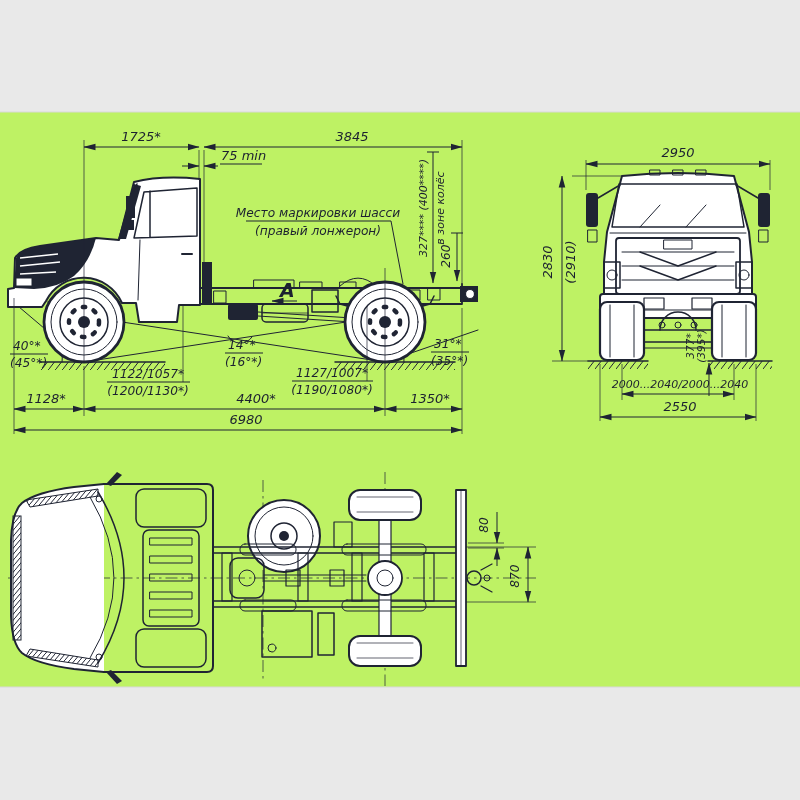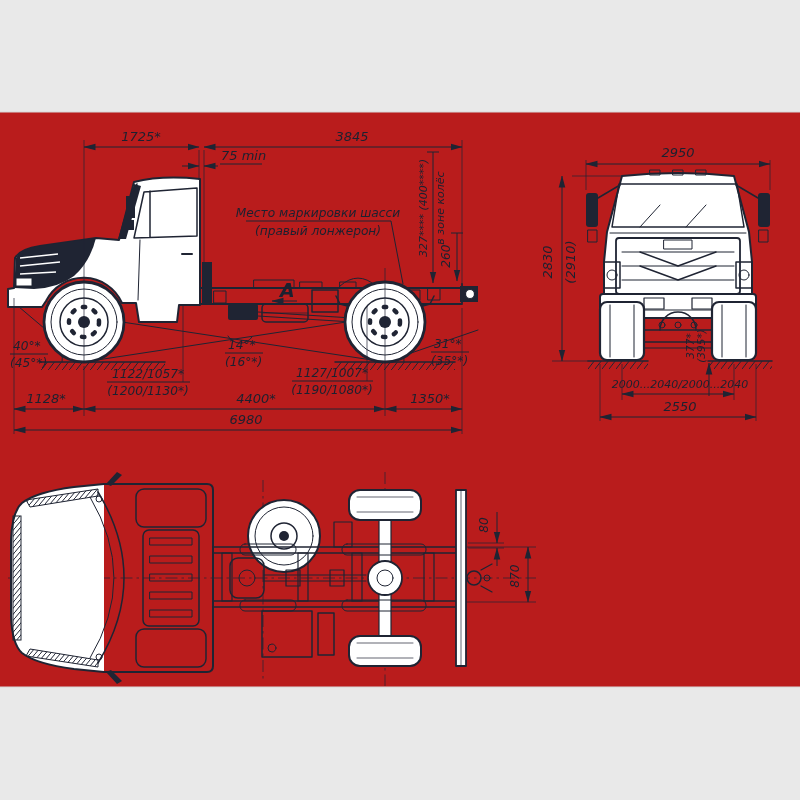--- a/index.html
+++ b/index.html
@@ -1,16 +1,16 @@
 <!DOCTYPE html>
 <html><head>
 <meta charset="utf-8">
 <style>
   html,body{margin:0;padding:0;background:#fff;}
-  .stage{position:relative;width:800px;height:800px;background:#b91c1c;overflow:hidden;}
+  .stage{position:relative;width:800px;height:800px;background:#bef264;overflow:hidden;}
   svg{display:block}
   text{font-family:"DejaVu Sans","Liberation Sans",sans-serif;font-style:italic;fill:#1c2130;}
   .t13{font-size:13px}
   .t12{font-size:12.2px}
   .t11{font-size:11px}
   .t10{font-size:10.5px}
   .tA{font-size:19px;font-weight:bold}
   .ln{stroke:#1f2433;fill:none;stroke-linecap:round;stroke-linejoin:round}
   .w07{stroke-width:.7}.w1{stroke-width:1}.w12{stroke-width:1.2}.w15{stroke-width:1.5}
   .w18{stroke-width:1.8}.w2{stroke-width:2}.w22{stroke-width:2.2}.w28{stroke-width:2.8}

